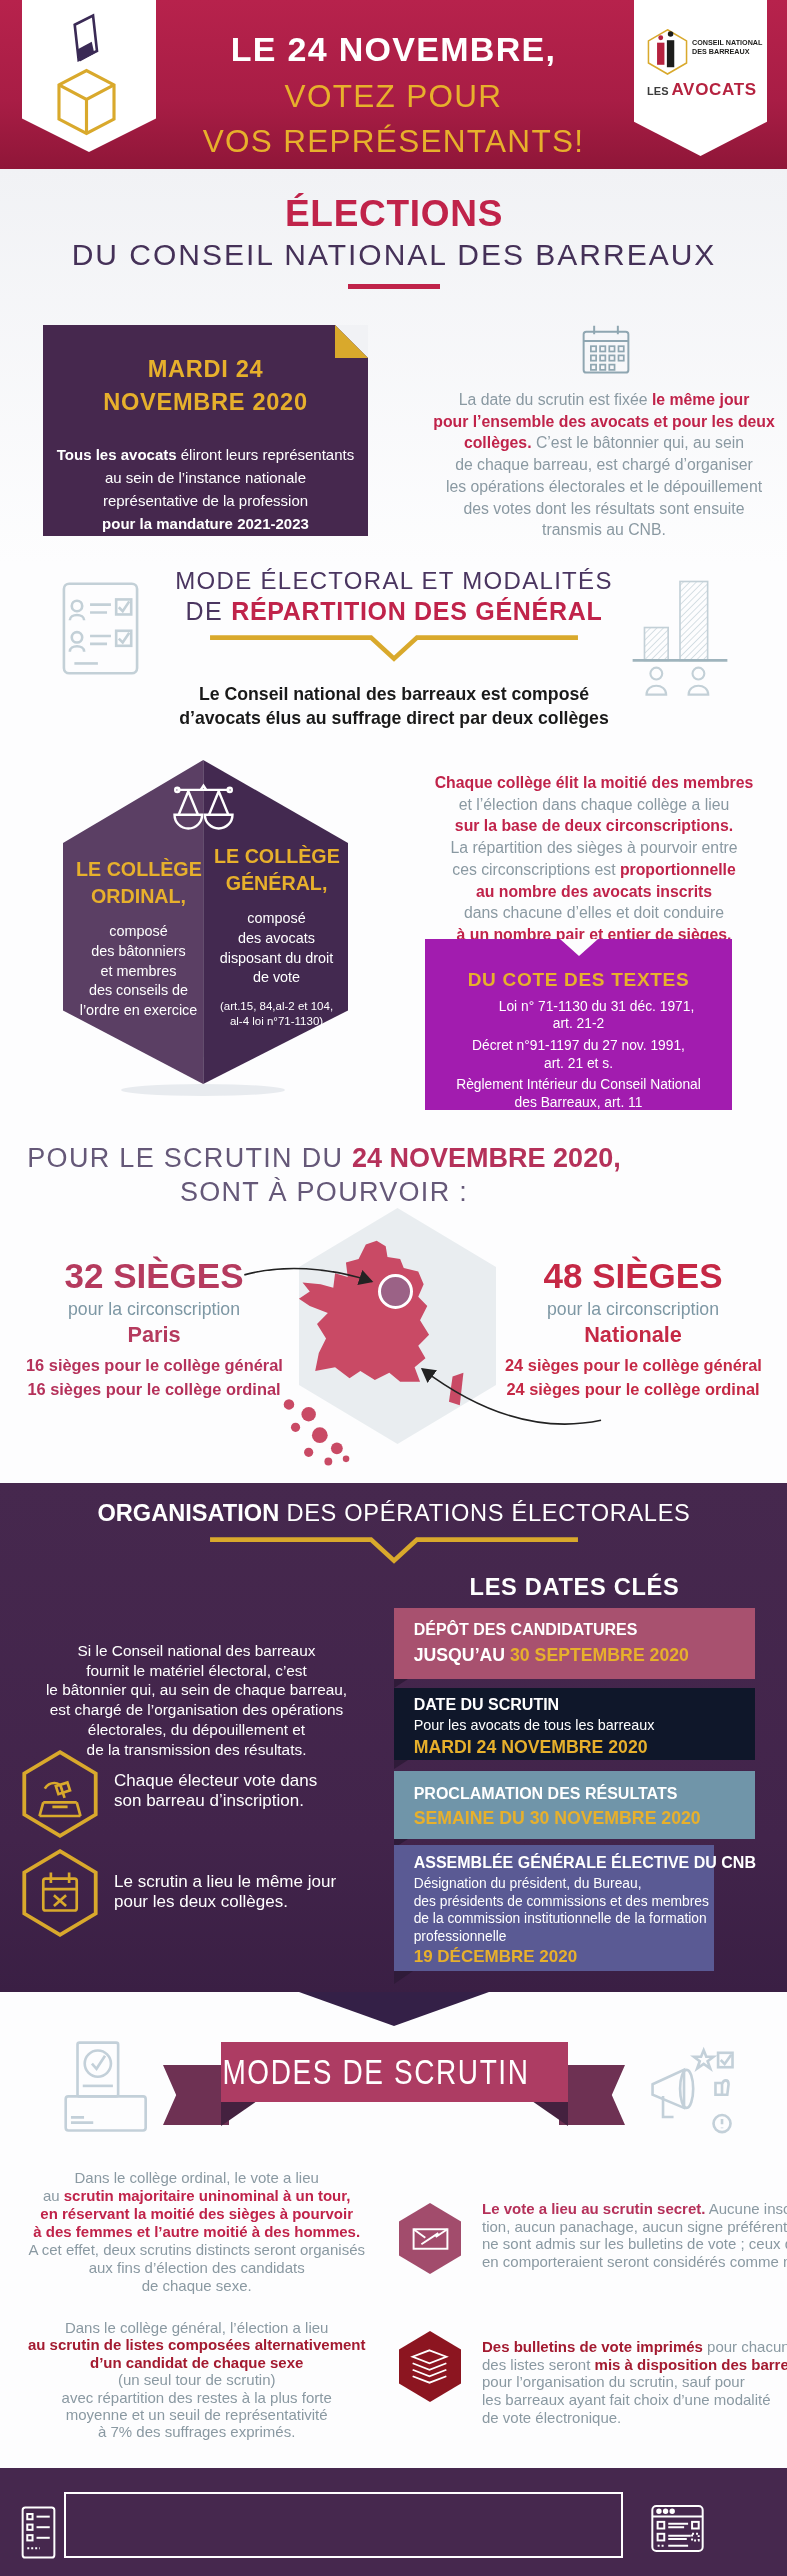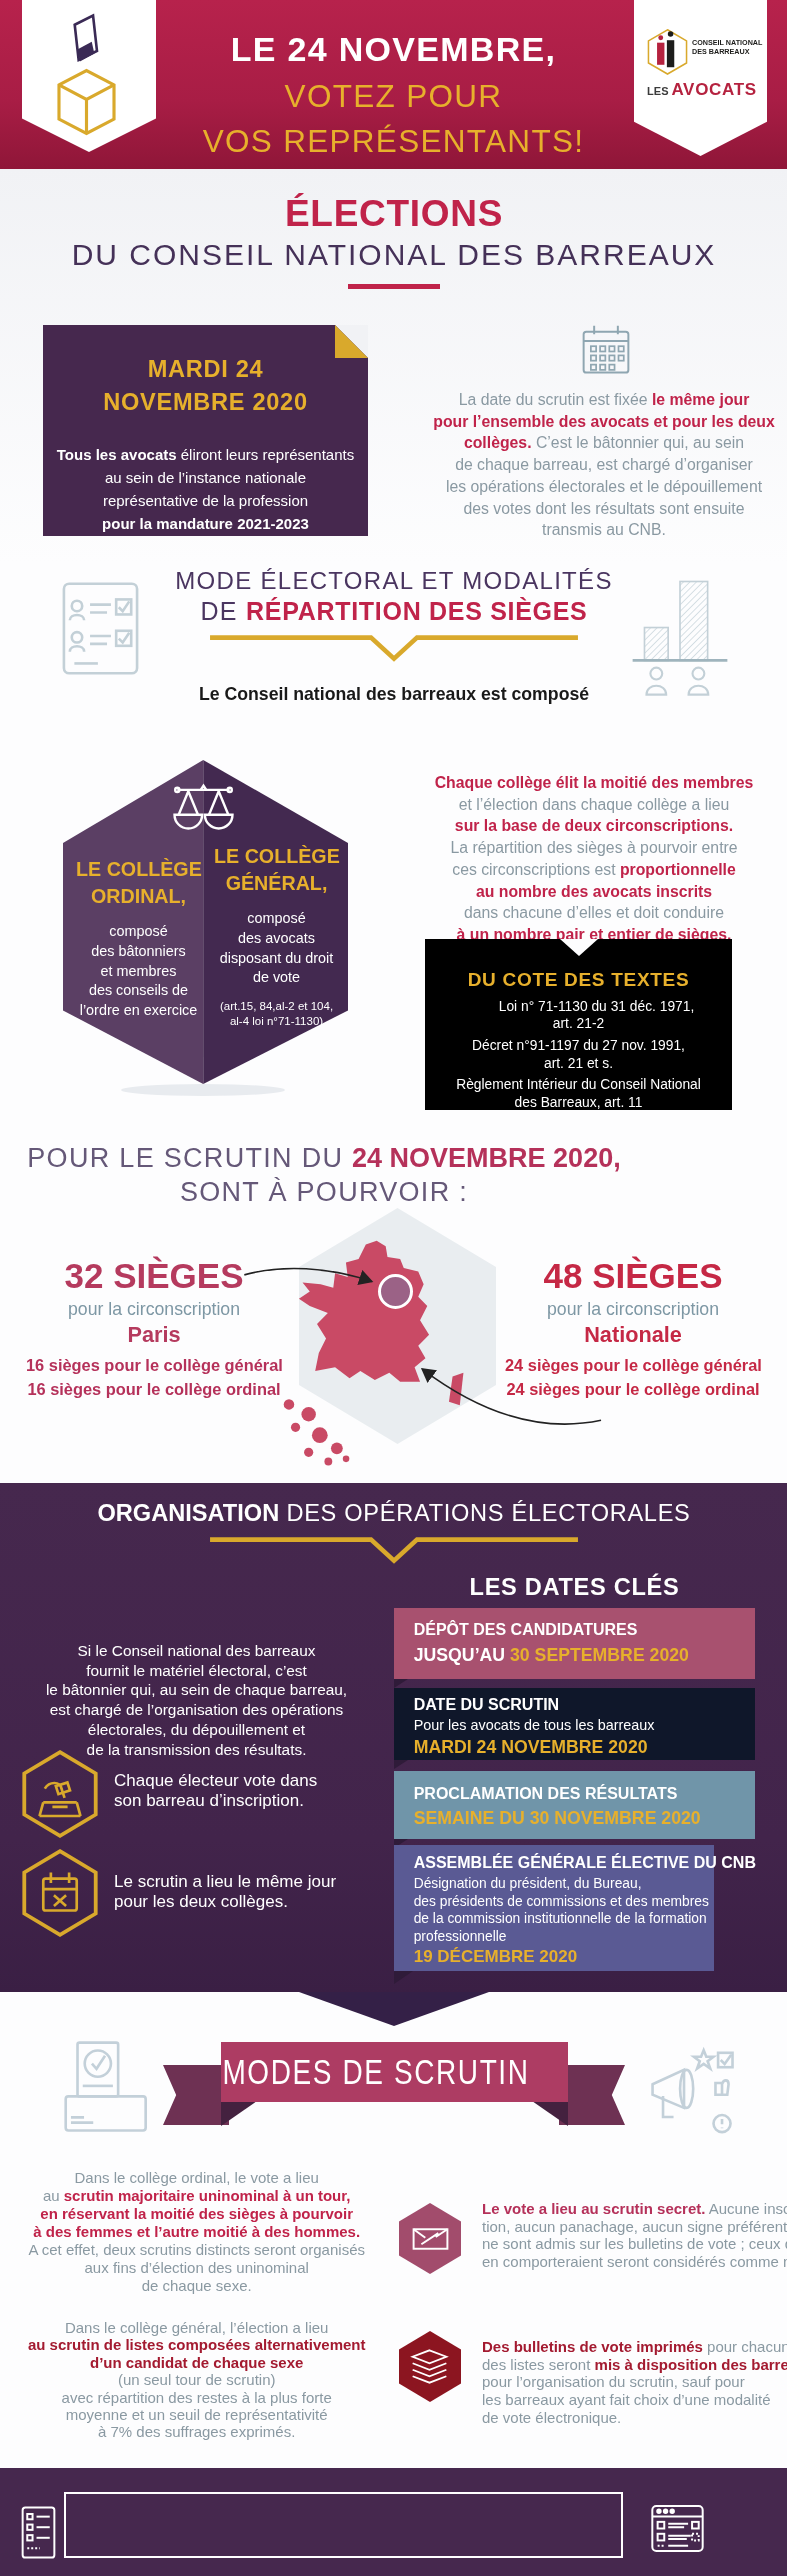--- a/index.html
+++ b/index.html
@@ -125,27 +125,28 @@
     <path d="M4 148 H148" stroke="#9fb4bd" stroke-width="4" fill="none"></path>
     <g fill="none" stroke="#c3d0d7" stroke-width="3.2">
       <circle cx="40" cy="168" r="9"></circle>
         <path d="M25 200 C25 182,55 182,55 200 Z"></path>
       <circle cx="104" cy="168" r="9"></circle>
         <path d="M89 200 C89 182,119 182,119 200 Z"></path>
     </g>
   </svg>
   <div class="tb" style="left:0;top:567px;width:788px;font-size:24px;color:#4a3560;letter-spacing:1.3px;">MODE ÉLECTORAL ET MODALITÉS</div>
   <div class="tb" style="left:0;top:597px;width:788px;font-size:25px;">
-    <span style="color:#4a3560;letter-spacing:1.3px;">DE </span><span class="bd" style="color:#c0234a;letter-spacing:0.7px;">RÉPARTITION DES SIÈGES</span>
+    <span style="color:#4a3560;letter-spacing:1.3px;">DE </span><span class="bd" style="color:#c0234a;letter-spacing:0.7px;">RÉPARTITION DES GÉNÉRAL</span>
   </div>
   <svg class="abs" style="left:210px;top:635px;" width="368" height="27.6" viewBox="0 0 560 42">
     <path d="M0 4 H245 L280 36 L315 4 H560" fill="none" stroke="#d9a92c" stroke-width="7"></path>
   </svg>
   <div class="tb" style="left:0;top:683px;width:788px;font-size:17.7px;font-weight:700;color:#191919;line-height:23.6px;">
     <div class="ln">Le Conseil national des barreaux est composé</div>
+    <div class="ln">d’avocats élus au suffrage direct par deux collèges</div>
   </div>
 
   <div class="abs" style="left:63px;top:760px;width:285px;height:324px;">
     <div class="abs" style="left:0;top:0;width:285px;height:324px;background:#5b3f64;clip-path:polygon(49.2% 0,49.2% 100%,0 77.3%,0 25.6%);"></div>
     <div class="abs" style="left:0;top:0;width:285px;height:324px;background:#432950;clip-path:polygon(49.2% 0,100% 25.6%,100% 77.3%,49.2% 100%);"></div>
     <svg class="abs" style="left:106px;top:19.7px;" width="69" height="66" viewBox="0 0 100 95">
       <g fill="none" stroke="#ffffff" stroke-width="3.5">
         <path d="M12 14 H88"></path>
           <circle cx="12" cy="14" r="3"></circle>
           <circle cx="88" cy="14" r="3"></circle>
@@ -188,21 +189,21 @@
     <div class="ln cr">Chaque collège élit la moitié des membres</div>
     <div class="ln gy">et l’élection dans chaque collège a lieu</div>
     <div class="ln cr">sur la base de deux circonscriptions.</div>
     <div class="ln gy">La répartition des sièges à pourvoir entre</div>
     <div class="ln"><span class="gy">ces circonscriptions est </span><span class="cr">proportionnelle</span></div>
     <div class="ln cr">au nombre des avocats inscrits</div>
     <div class="ln gy">dans chacune d’elles et doit conduire</div>
     <div class="ln cr">à un nombre pair et entier de sièges.</div>
   </div>
 
-  <div class="abs" style="left:425px;top:939px;width:307px;height:171px;background:#000000;">
+  <div class="abs" style="left:425px;top:939px;width:307px;height:171px;background:#a21caf;">
     <div class="abs" style="left:135px;top:0;width:0;height:0;border-top:17px solid #fdfdfe;border-left:19px solid transparent;border-right:19px solid transparent;"></div>
     <div class="tb y bd" style="left:0;top:30px;width:307px;font-size:19px;letter-spacing:0.7px;">DU COTE DES TEXTES</div>
     <div class="tb w" style="left:0;top:56px;width:307px;font-size:13.8px;line-height:17.7px;">
       <div class="ln" style="margin-top:2.6px;margin-left:36px;">Loi n° 71-1130 du 31 déc. 1971,</div>
       <div class="ln">art. 21-2</div>
       <div class="ln" style="margin-top:3.9px;">Décret n°91-1197 du 27 nov. 1991,</div>
       <div class="ln">art. 21 et s.</div>
       <div class="ln" style="margin-top:3.9px;">Règlement Intérieur du Conseil National</div>
       <div class="ln">des Barreaux, art. 11</div>
     </div>
@@ -370,21 +371,21 @@
   <div class="abs" style="left:221px;top:2042px;width:347px;height:60px;background:#ad3c63;display:flex;align-items:center;justify-content:flex-end;">
     <span style="color:#fff;font-size:35px;letter-spacing:2px;transform:scaleX(0.8);white-space:nowrap;">MODES DE SCRUTIN</span>
   </div>
 
   <div class="tb" style="left:19.7px;top:2169px;width:354px;font-size:15px;line-height:18px;">
     <div class="ln gy">Dans le collège ordinal, le vote a lieu</div>
     <div class="ln"><span class="gy">au </span><span class="cr">scrutin majoritaire uninominal à un tour,</span></div>
     <div class="ln cr">en réservant la moitié des sièges à pourvoir</div>
     <div class="ln cr">à des femmes et l’autre moitié à des hommes.</div>
     <div class="ln gy">A cet effet, deux scrutins distincts seront organisés</div>
-    <div class="ln gy">aux fins d’élection des uninominal</div>
+    <div class="ln gy">aux fins d’élection des candidats</div>
     <div class="ln gy">de chaque sexe.</div>
   </div>
   <div class="tb" style="left:19.7px;top:2319px;width:354px;font-size:15px;line-height:17.4px;">
     <div class="ln gy">Dans le collège général, l’élection a lieu</div>
     <div class="ln crd">au scrutin de listes composées alternativement</div>
     <div class="ln crd">d’un candidat de chaque sexe</div>
     <div class="ln gy">(un seul tour de scrutin)</div>
     <div class="ln gy">avec répartition des restes à la plus forte</div>
     <div class="ln gy">moyenne et un seuil de représentativité</div>
     <div class="ln gy">à 7% des suffrages exprimés.</div>

